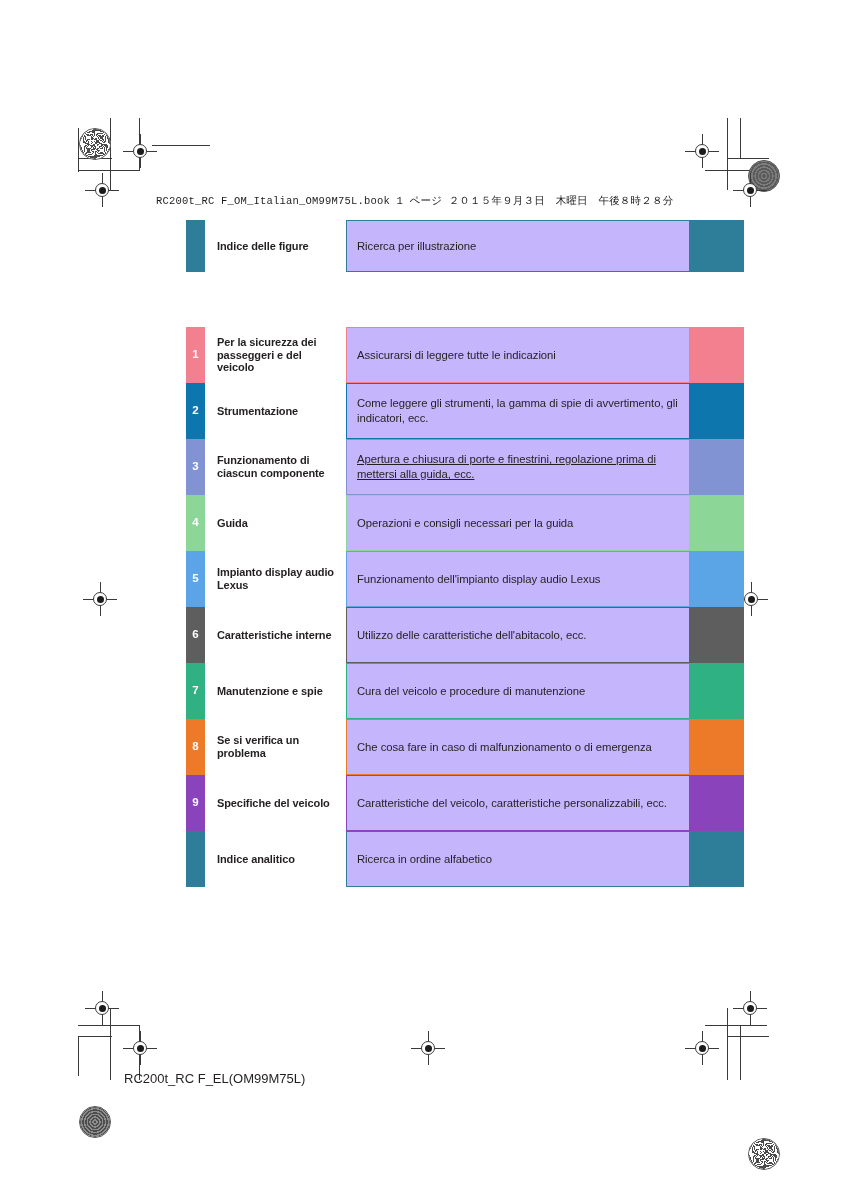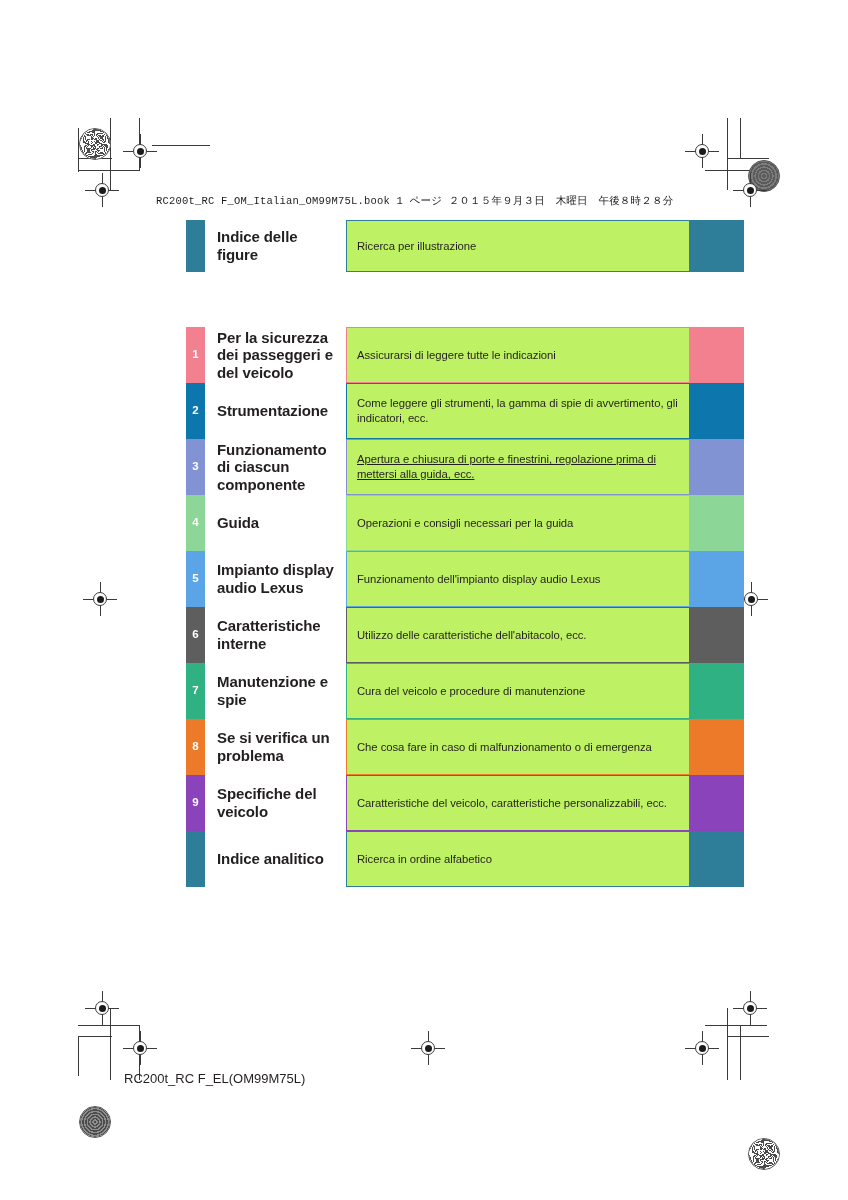--- a/index.html
+++ b/index.html
@@ -97,32 +97,32 @@
   .tab {
     width: 19px; flex: 0 0 19px;
     display: flex; align-items: center; justify-content: center;
     color: #ffffff; font-size: 11.5px; font-weight: 600;
     line-height: 1;
   }
   .title {
     flex: 0 0 141px;
     padding: 0 6px 0 12px;
     display: flex; align-items: center;
-    font-size: 15px; font-weight: 600; line-height: 1.17;
+    font-size: 11px; font-weight: 600; line-height: 1.17;
     letter-spacing: -0.1px;
     color: #231f20;
   }
   .desc-wrap { flex: 1 1 auto; display: flex; flex-direction: column; }
   .desc {
     flex: 1 1 auto;
     display: flex; align-items: center;
     border: 1px solid #c9d7dd; border-right: none;
     padding: 0 10px;
     font-size: 11.3px; line-height: 1.32; color: #231f20;
-    background: #bef264;
+    background: #c4b5fd;
     letter-spacing: -0.05px;
   }
   .swatch-wrap { flex: 0 0 55px; display: flex; flex-direction: column; }
   .swatch { flex: 1 1 auto; }
   .spacer { height: 55px; }
   .sub-rows { display: flex; flex-direction: column; flex: 1 1 auto; }
   .sub-row { display: flex; flex: 1 1 auto; }
   .sub-row .desc { flex: 1 1 auto; }
   .sub-row .swatch { flex: 0 0 55px; }
 </style>

